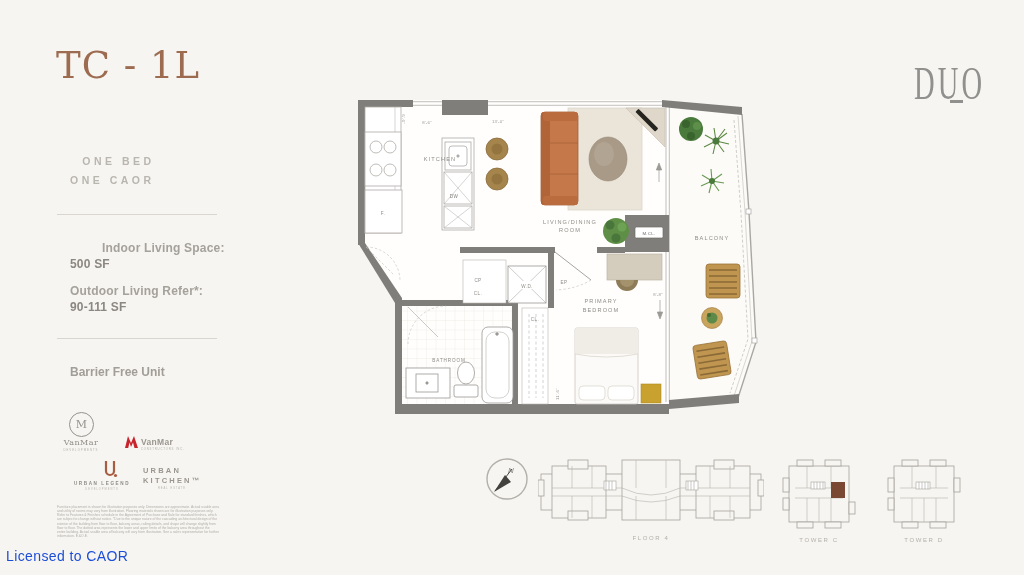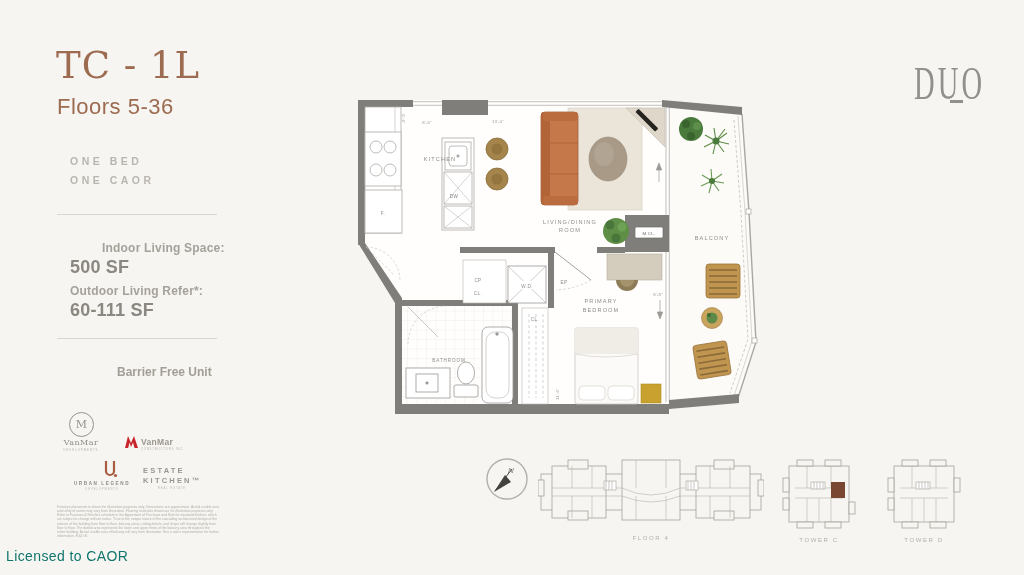--- a/index.html
+++ b/index.html
@@ -2,27 +2,27 @@
 <html><head>
 <meta charset="utf-8">
 <style>
   html,body{margin:0;padding:0;}
   #sheet{position:relative;width:1024px;height:575px;background:#f7f5f1;overflow:hidden;
          font-family:"Liberation Sans",sans-serif;}
   .abs{position:absolute;}
   
   .unit-title{left:56px;top:44px;font-family:"DejaVu Serif",serif;font-size:37px;color:#9c6b50;letter-spacing:1px;}
   .unit-floors{left:57px;top:94px;font-size:22px;color:#9c6b50;letter-spacing:.5px;}
-  .bedbath{left:70px;top:152px;font-size:10.5px;font-weight:bold;color:#b9b6b0;letter-spacing:3.5px;line-height:19px;}
+  .bedbath{left:70px;top:152px;font-size:10.5px;font-weight:bold;color:#b9b6b0;letter-spacing:3.5px;line-height:19px;text-align:right;}
   .divider{height:1px;background:#d9d6d0;width:160px;left:57px;}
   .spec-label{left:70px;font-size:12px;font-weight:600;color:#a5a19b;letter-spacing:.2px;}
-  .spec-value{left:70px;font-size:18px;font-weight:bold;color:#8b8781;letter-spacing:.2px;}
-  .barrier{left:70px;top:365px;font-size:12px;font-weight:bold;color:#a19d97;margin-left:47px;}
+  .spec-value{left:70px;font-size:12px;font-weight:bold;color:#8b8781;letter-spacing:.2px;}
+  .barrier{left:70px;top:365px;font-size:12px;font-weight:bold;color:#a19d97;}
   .fineprint{left:57px;top:505px;width:162px;font-size:3.4px;line-height:4.15px;color:#b2afa9;}
-  .licensed{left:6px;top:548px;font-size:14px;color:#0f766e;letter-spacing:.4px;}
+  .licensed{left:6px;top:548px;font-size:14px;color:#1d4ed8;letter-spacing:.4px;}
   
   .vm-circle{left:69px;top:412px;width:23px;height:23px;border:1.2px solid #96938d;border-radius:50%;
              display:flex;align-items:center;justify-content:center;font-family:"DejaVu Serif",serif;
              font-size:11px;color:#96938d;}
   .vm-name{left:55px;top:438px;width:52px;text-align:center;font-family:"DejaVu Serif",serif;
            font-size:8px;color:#8f8c86;letter-spacing:.5px;}
   .vm-tag{left:55px;top:448px;width:52px;text-align:center;font-size:2.8px;letter-spacing:1px;color:#b3b0aa;}
   .vmr-name{left:141px;top:437px;font-size:8.5px;font-weight:bold;color:#9a968f;letter-spacing:.3px;}
   .vmr-tag{left:141px;top:447px;font-size:2.8px;letter-spacing:.8px;color:#b3b0aa;}
   .ul-name{left:66px;top:481px;width:72px;text-align:center;font-size:4.6px;font-weight:bold;
@@ -41,33 +41,32 @@
   .rlabel{font-size:5.6px;letter-spacing:1.1px;fill:#8f8d88;text-anchor:middle;}
   .slabel{font-size:4.6px;letter-spacing:.4px;fill:#8f8d88;text-anchor:middle;}
   .dim{font-size:4.3px;letter-spacing:.2px;fill:#9c9a95;text-anchor:middle;}
 </style>
 </head>
 <body>
 
 <div id="sheet">
 
   <div class="abs unit-title">TC - 1L</div>
-  <div class="abs unit-floors">Floors 5-36</div>
 
   <div class="abs bedbath">
     <div>ONE BED</div>
     <div>ONE CAOR</div>
   </div>
 
   <div class="abs divider" style="top:214px;"></div>
 
   <div class="abs spec-label" style="top:241px;margin-left:32px;">Indoor Living Space:</div>
   <div class="abs spec-value" style="top:257px;">500 SF</div>
   <div class="abs spec-label" style="top:284px;">Outdoor Living Refer*:</div>
-  <div class="abs spec-value" style="top:300px;">60-111 SF</div>
+  <div class="abs spec-value" style="top:300px;">90-111 SF</div>
 
   <div class="abs divider" style="top:338px;"></div>
 
   <div class="abs barrier">Barrier Free Unit</div>
 
   <div class="abs vm-circle">
     <span>M</span>
   </div>
   <div class="abs vm-name">VanMar</div>
   <div class="abs vm-tag">DEVELOPMENTS</div>
@@ -78,21 +77,21 @@
   <div class="abs vmr-name">VanMar</div>
   <div class="abs vmr-tag">CONSTRUCTORS INC.</div>
 
   <svg class="abs" style="left:100px;top:459px;" width="20" height="20" viewBox="0 0 20 20">
     <path d="M6,2 V12 a4,4 0 0 0 8,0 V2" fill="none" stroke="#a85c42" stroke-width="2.2"></path>
     <circle cx="15.5" cy="16.5" r="1.6" fill="#a85c42"></circle>
   </svg>
   <div class="abs ul-name">URBAN LEGEND</div>
   <div class="abs ul-tag">DEVELOPMENTS</div>
 
-  <div class="abs cc-line" style="top:466px;">ESTATE</div>
+  <div class="abs cc-line" style="top:466px;">URBAN</div>
   <div class="abs cc-line" style="top:476px;">KITCHEN™</div>
   <div class="abs cc-tag">REAL ESTATE</div>
 
   <div class="abs fineprint">Furniture placement is shown for illustration purposes only. Dimensions are approximate. Actual usable area and utility of rooms may vary from illustration. Flooring materials shown are for illustration purposes only. Refer to Features &amp; Finishes schedule in the Agreement of Purchase and Sale for standard finishes, which are subject to change without notice. *Due to the unique nature of the cascading architectural design of the exterior of the building from floor to floor, balcony areas, railing details, and shape will change slightly from floor to floor. The dotted area represents the lower and upper limits of the balcony area throughout the entire building. Actual usable area of balcony will vary from illustration. See a sales representative for further information. E.&amp;O.E.</div>
   <div class="abs licensed">Licensed to CAOR</div>
 
   <div class="abs duo">DUO</div>
   <div class="abs duo-line"></div>
 
   <svg class="abs" style="left:350px;top:92px;" width="420" height="340" viewBox="0 0 420 340">

